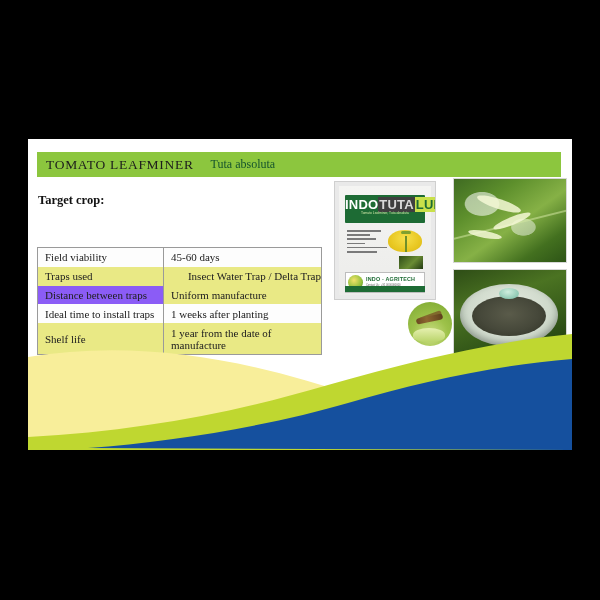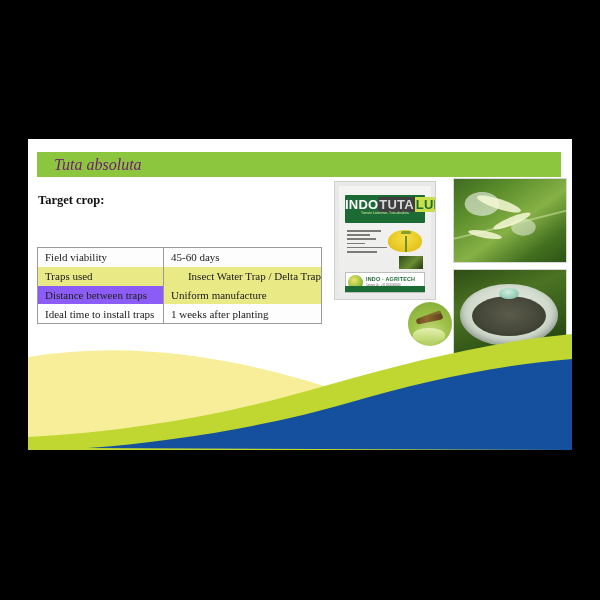--- a/index.html
+++ b/index.html
@@ -47,23 +47,22 @@
   }
   #title-main {
     font-family: "Liberation Serif", serif;
     font-size: 13.5px;
     letter-spacing: 0.7px;
     color: #1c1c1c;
     padding-left: 9px;
   }
   #title-sci {
     font-family: "Liberation Serif", serif;
-    font-style: italic;
-    font-size: 16px;
-    color: #701a75;
+    font-size: 12px;
+    color: #14532d;
     padding-left: 17px;
   }
 
   
   #target-block {
     position: absolute;
     left: 10px;
     top: 53px;
     line-height: 1.35;
   }
@@ -333,20 +332,21 @@
   #waves svg { display: block; width: 544px; height: 125px; }
 </style>
 </head>
 <body>
 
 <div id="stage">
 
   <div id="card">
 
     <div id="title-bar" style="background: rgb(140, 198, 62);">
+      <span id="title-main">TOMATO LEAFMINER</span>
       <span id="title-sci">Tuta absoluta</span>
     </div>
 
     <div id="target-block">
       <div id="target-label">Target crop:</div>
     </div>
 
     <table id="spec-table">
       <tbody id="spec-body">
           <tr class="odd">
@@ -358,20 +358,24 @@
             <td class="v" style="background: rgb(233, 233, 133); text-align: right;">Insect Water Trap / Delta Trap</td>
           </tr>
           <tr class="even">
             <td class="k" style="background: #8b5cf6;">Distance between traps</td>
             <td class="v" style="background: rgb(233, 233, 133);">Uniform manufacture</td>
           </tr>
           <tr class="odd">
             <td class="k">Ideal time to install traps</td>
             <td class="v">1 weeks after planting</td>
           </tr>
+          <tr class="even">
+            <td class="k" style="background: rgb(233, 233, 133);">Shelf life</td>
+            <td class="v" style="background: rgb(233, 233, 133);">1 year from the date of manufacture</td>
+          </tr>
         </tbody>
     </table>
 
     <div id="pack">
       <div class="pack-body">
         <div class="pack-top">
           <div class="brand">
             <span class="b1">INDO</span><span class="b2">TUTA</span><span class="b3">LURE</span>
           </div>
           <div class="brand-sub">Tomato Leafminer, Tuta absoluta</div>

